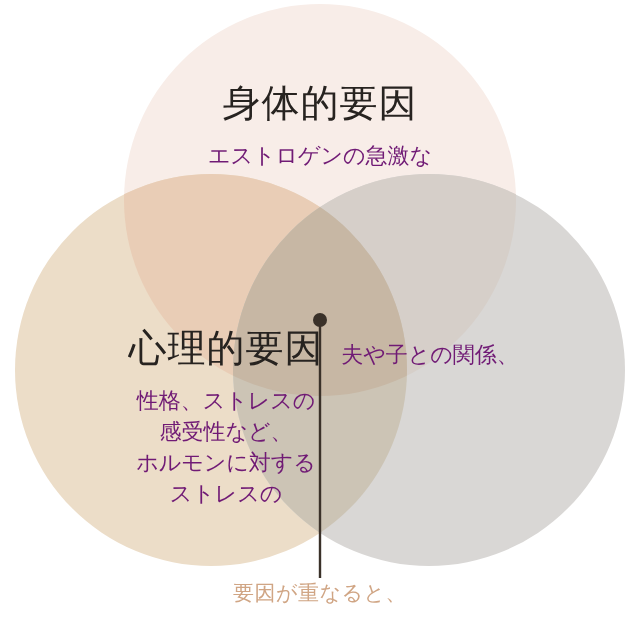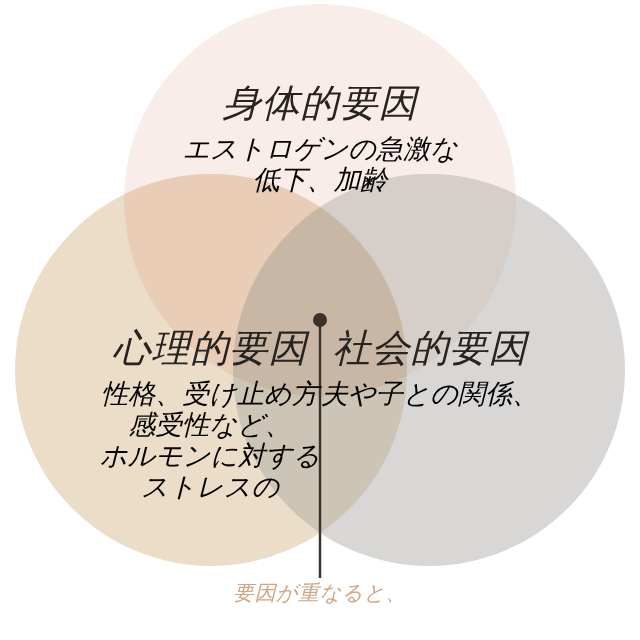--- a/index.html
+++ b/index.html
@@ -12,21 +12,20 @@
     background: #ffffff;
     font-family: "Liberation Sans", "DejaVu Sans", sans-serif;
     overflow: hidden;
   }
 
   #venn-stage {
     position: relative;
     width: 640px;
     height: 640px;
     background: #ffffff;
-    font-style: italic;
   }
 
   #venn-svg {
     position: absolute;
     left: 0;
     top: 0;
     width: 640px;
     height: 640px;
   }
 
@@ -39,43 +38,43 @@
   .circle-title {
     font-size: 38px;
     line-height: 46px;
     letter-spacing: 1px;
     font-weight: 400;
     white-space: nowrap;
     color: #272320;
   }
 
   .circle-body {
-    font-size: 27px;
+    font-size: 22px;
     line-height: 31px;
     letter-spacing: 0px;
     font-weight: 400;
-    color: #000000;
-    margin-top: 8px;
+    color: #701a75;
+    margin-top: 14px;
   }
 
   .circle-body .body-line {
     display: block;
     white-space: nowrap;
   }
 
   
   #group-physical {
     left: 130px;
     top: 80px;
     width: 380px;
   }
 
   
   #group-psychological {
-    left: 20px;
+    left: 36px;
     top: 325px;
     width: 380px;
   }
 
   
   #group-social {
     left: 240px;
     top: 325px;
     width: 380px;
   }
@@ -136,36 +135,34 @@
     </g>
 
     <line x1="320" y1="320" x2="320" y2="578" stroke="#3a3129" stroke-width="2.4"></line>
     <circle cx="320" cy="320" r="7" fill="#3a3129"></circle>
   </svg>
 
   <div class="circle-group" id="group-physical">
     <div class="circle-title">身体的要因</div>
     <div class="circle-body">
       <span class="body-line">エストロゲンの急激な</span>
-      <span class="body-line">低下、加齢</span>
     </div>
   </div>
 
   <div class="circle-group" id="group-psychological">
     <div class="circle-title">心理的要因</div>
     <div class="circle-body">
-      <span class="body-line">性格、受け止め方</span>
+      <span class="body-line">性格、ストレスの</span>
       <span class="body-line">感受性など、</span>
       <span class="body-line">ホルモンに対する</span>
       <span class="body-line">ストレスの</span>
     </div>
   </div>
 
   <div class="circle-group" id="group-social">
-    <div class="circle-title">社会的要因</div>
     <div class="circle-body">
       <span class="body-line">夫や子との関係、</span>
     </div>
   </div>
 
   <div id="caption">
     <span class="caption-line">要因が重なると、</span>
   </div>
 
 </div>

